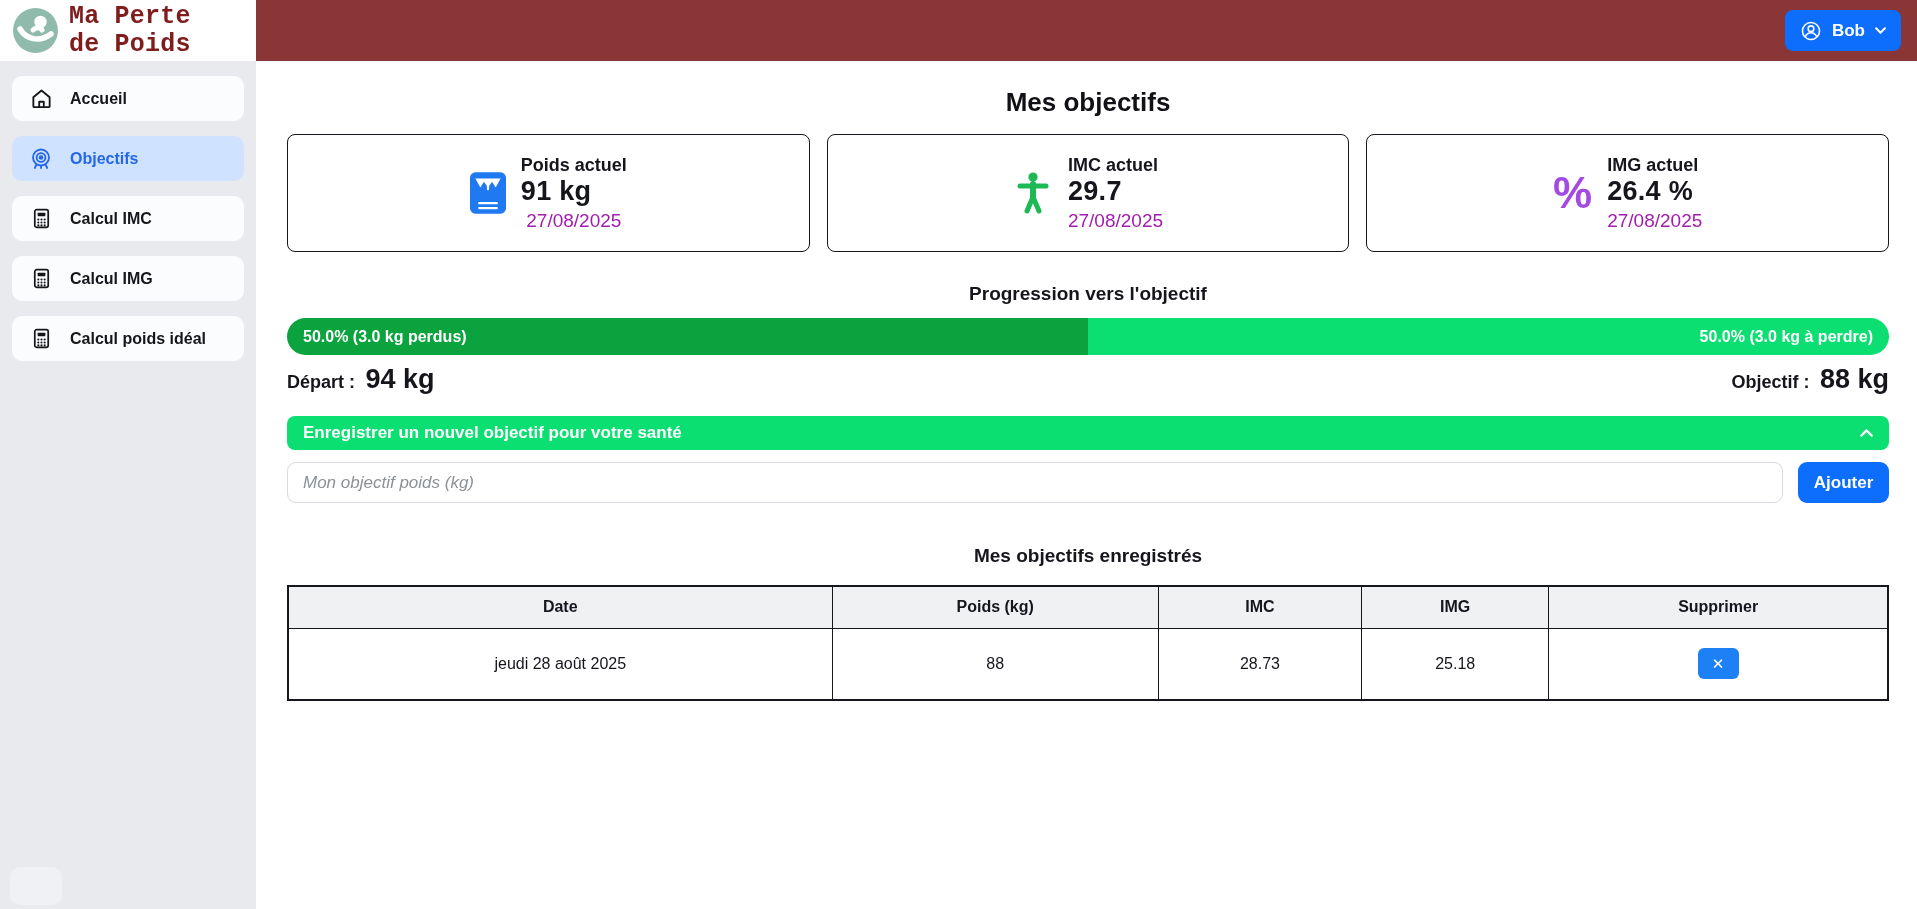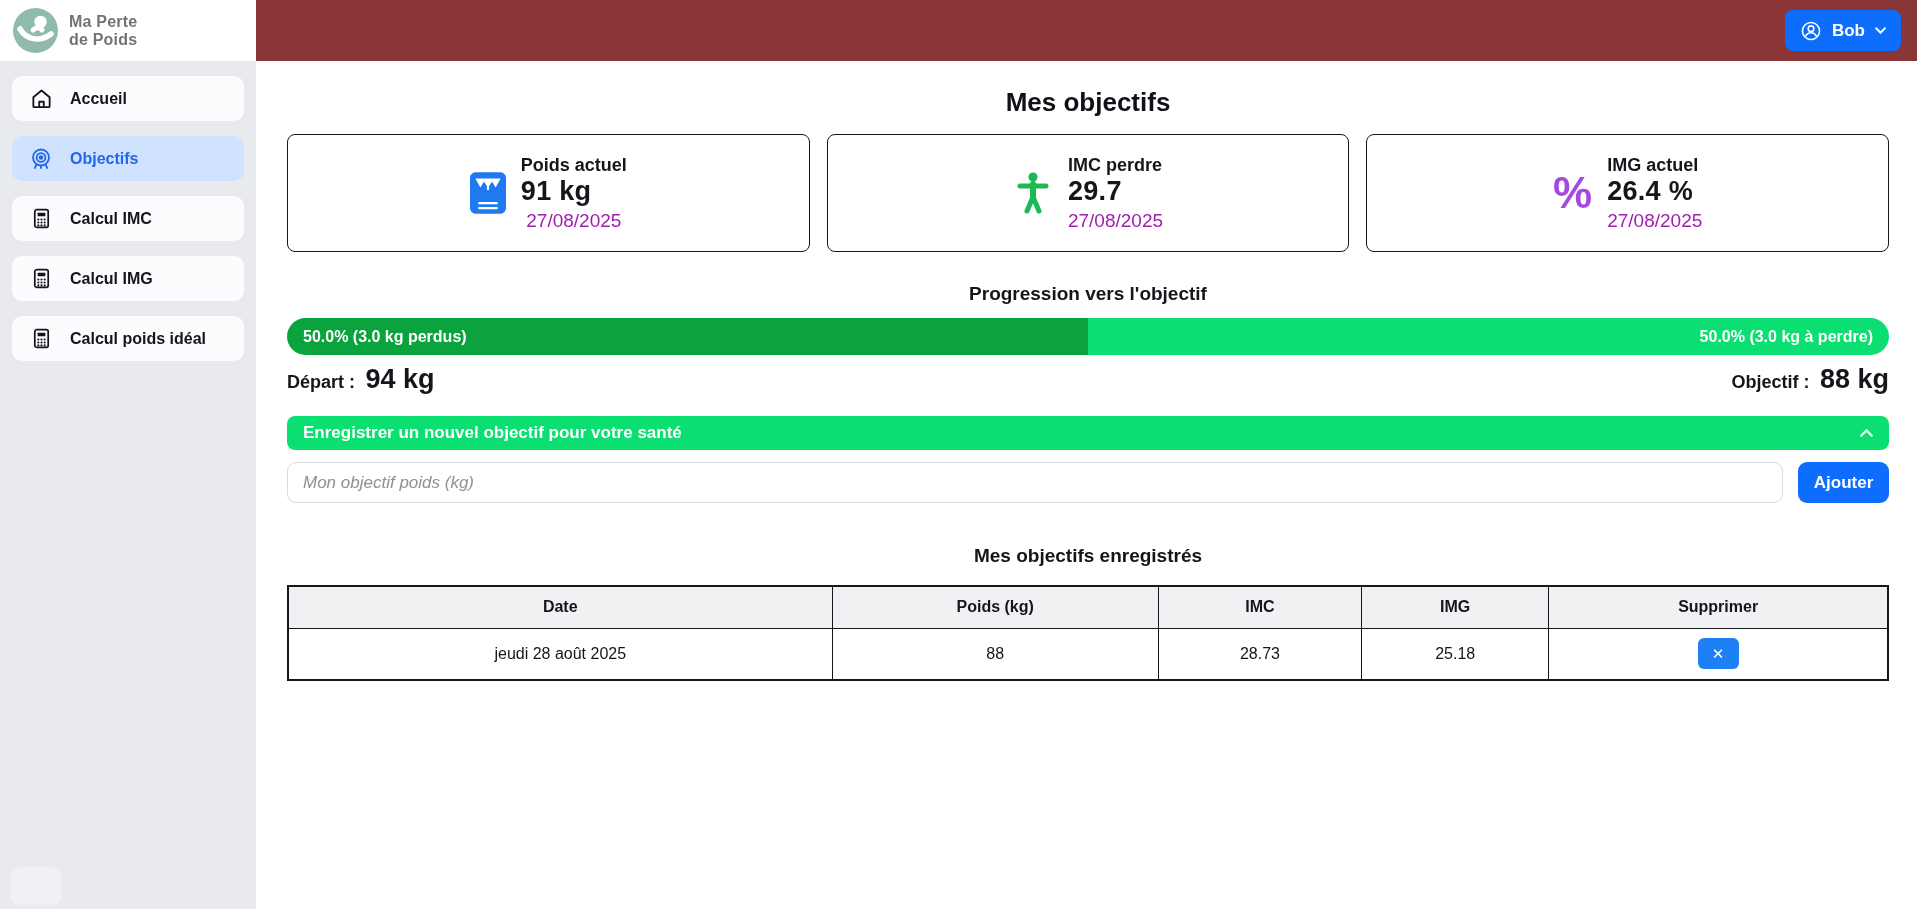--- a/index.html
+++ b/index.html
@@ -3,21 +3,21 @@
 <meta charset="utf-8">
 <style>
   * { margin:0; padding:0; box-sizing:border-box; }
   html,body { width:1917px; height:909px; }
   body { font-family:"Liberation Sans", sans-serif; background:#fff; overflow:hidden; color:#15151c; }
 
   
   .topbar { display:flex; height:61px; }
   .logo-area { width:256px; background:#fff; display:flex; align-items:center; gap:11px; padding-left:13px; flex:none; }
   .logo-circle { width:45px; height:45px; border-radius:50%; background:#8fbaac; flex:none; }
-  .logo-text { color:#737373; font-weight:700; font-size:16px; line-height:1.12; letter-spacing:.2px; }
+  .logo-text { color:#7f1d1d; font-weight:700; font-size:25px; line-height:1.12; letter-spacing:.2px;font-family:Liberation Mono, monospace; }
   .topbar-red { flex:1; background:#8a3636; display:flex; align-items:center; justify-content:flex-end; padding-right:16px; }
   .user-btn { background:#0d6efd; color:#fff; border:none; border-radius:8px; height:41px; padding:0 15px; display:flex; align-items:center; gap:10px; font-size:17px; font-weight:700; font-family:inherit; cursor:pointer; }
 
   
   .layout { display:flex; height:848px; }
   .sidebar { width:256px; background:#e9eaee; padding-top:15px; flex:none; position:relative; }
   .nav-item { margin:0 12px 15px; height:45px; background:#fbfcfd; border-radius:10px; display:flex; align-items:center; gap:17px; padding:0 17px; font-size:16px; font-weight:600; color:#15151c; cursor:pointer; }
   .nav-item.active { background:#cfe2ff; color:#2467e8; }
   .nav-icon { width:24px; height:24px; flex:none; display:flex; align-items:center; justify-content:center; }
   .sidebar-ghost { position:absolute; left:10px; bottom:4px; width:52px; height:38px; background:#f0f1f4; border-radius:10px; }
@@ -49,21 +49,21 @@
   .form-row { margin-top:12px; display:flex; gap:15px; }
   .objective-input { flex:1; height:41px; border:1px solid #d7dade; border-radius:9px; padding:0 15px; font-size:17px; color:#333; outline:none; font-family:inherit;font-style:italic; }
   .objective-input::placeholder { color:#8c9196; }
   .add-btn { width:91px; height:41px; background:#0d6efd; color:#fff; font-weight:700; font-size:17px; border:none; border-radius:9px; cursor:pointer; font-family:inherit; }
 
   
   .table-title { text-align:center; font-size:19px; font-weight:600; margin-top:42px; }
   table { width:100%; border-collapse:collapse; margin-top:18px; border:2px solid #16161d; }
   th, td { border:1px solid #16161d; text-align:center; }
   th { background:#f0f1f3; height:42px; font-size:16px; font-weight:700; }
-  td { height:52px; font-size:16px; }
+  td { height:72px; font-size:16px; }
   .del-btn { width:41px; height:31px; background:#1d80f5; border:none; border-radius:6px; color:#fff; font-size:15px; cursor:pointer; font-family:inherit; }
 </style>
 </head>
 <body>
 
 <div class="topbar">
   <div class="logo-area">
     <div class="logo-circle">
       <svg width="45" height="45" viewBox="0 0 45 45">
         <circle cx="27.5" cy="14" r="6.2" fill="#fff"></circle>
@@ -204,21 +204,21 @@
       <div class="card">
         <span class="card-icon">
           <svg width="40" height="46" viewBox="0 0 40 46" fill="none" stroke="#1db954" stroke-linecap="round">
             <circle cx="20" cy="7" r="4.6" fill="#1db954" stroke="none"></circle>
             <path d="M7 16 H33" stroke-width="5"></path>
             <path d="M20 14 V27" stroke-width="6"></path>
             <path d="M20 27 L14 41 M20 27 L26 41" stroke-width="5"></path>
           </svg>
         </span>
         <div class="card-text">
-          <div class="card-title">IMC perdre</div>
+          <div class="card-title">IMC actuel</div>
           <div class="card-value">29.7</div>
           <div class="card-date">27/08/2025</div>
         </div>
       </div>
       <div class="card">
         <span class="card-icon pct-glyph">%</span>
         <div class="card-text">
           <div class="card-title">IMG actuel</div>
           <div class="card-value">26.4 %</div>
           <div class="card-date">27/08/2025</div>

